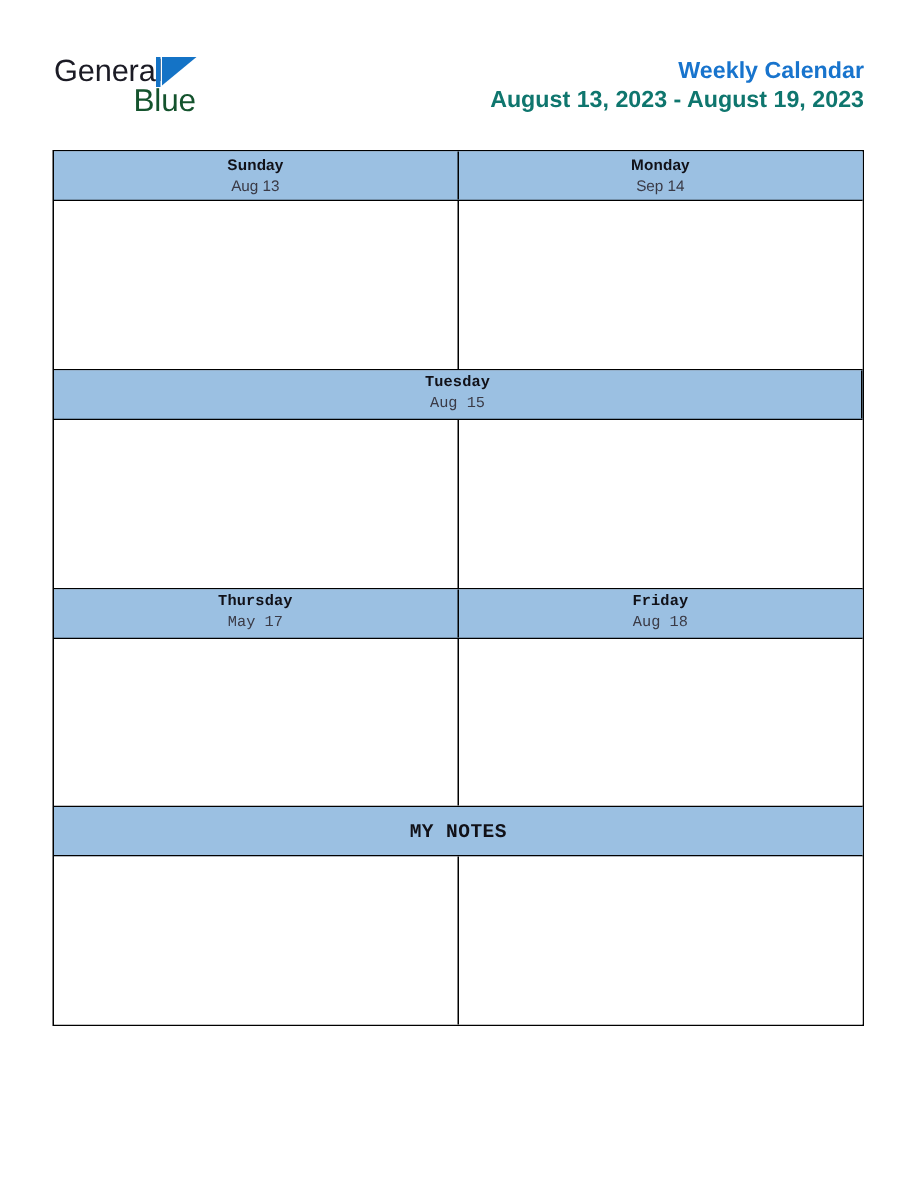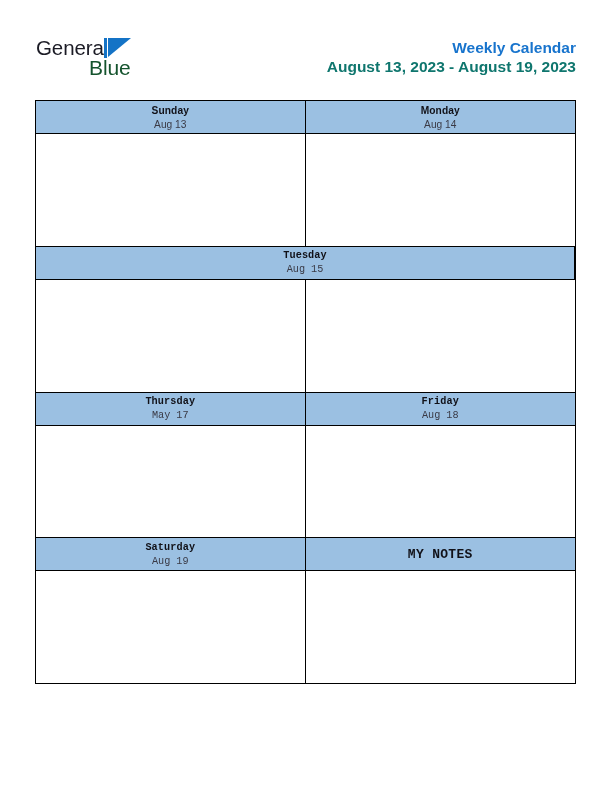--- a/index.html
+++ b/index.html
@@ -206,21 +206,21 @@
   <div class="calendar">
 
     <div class="week-block">
       <div class="head-row">
         <div class="cell left head-cell">
           <span class="day-name">Sunday</span>
           <span class="day-date">Aug 13</span>
         </div>
         <div class="cell head-cell">
           <span class="day-name">Monday</span>
-          <span class="day-date">Aug 14</span>
+          <span class="day-date">Sep 14</span>
         </div>
       </div>
       <div class="body-row">
         <div class="cell left body-cell"></div>
         <div class="cell body-cell"></div>
       </div>
     </div>
 
     <div class="week-block">
       <div class="head-row">
@@ -247,24 +247,20 @@
         </div>
       </div>
       <div class="body-row">
         <div class="cell left body-cell"></div>
         <div class="cell body-cell"></div>
       </div>
     </div>
 
     <div class="week-block">
       <div class="head-row">
-        <div class="cell left head-cell">
-          <span class="day-name">Saturday</span>
-          <span class="day-date">Aug 19</span>
-        </div>
         <div class="cell head-cell">
           <span class="notes-label">MY NOTES</span>
         </div>
       </div>
       <div class="body-row">
         <div class="cell left body-cell"></div>
         <div class="cell body-cell"></div>
       </div>
     </div>
 

